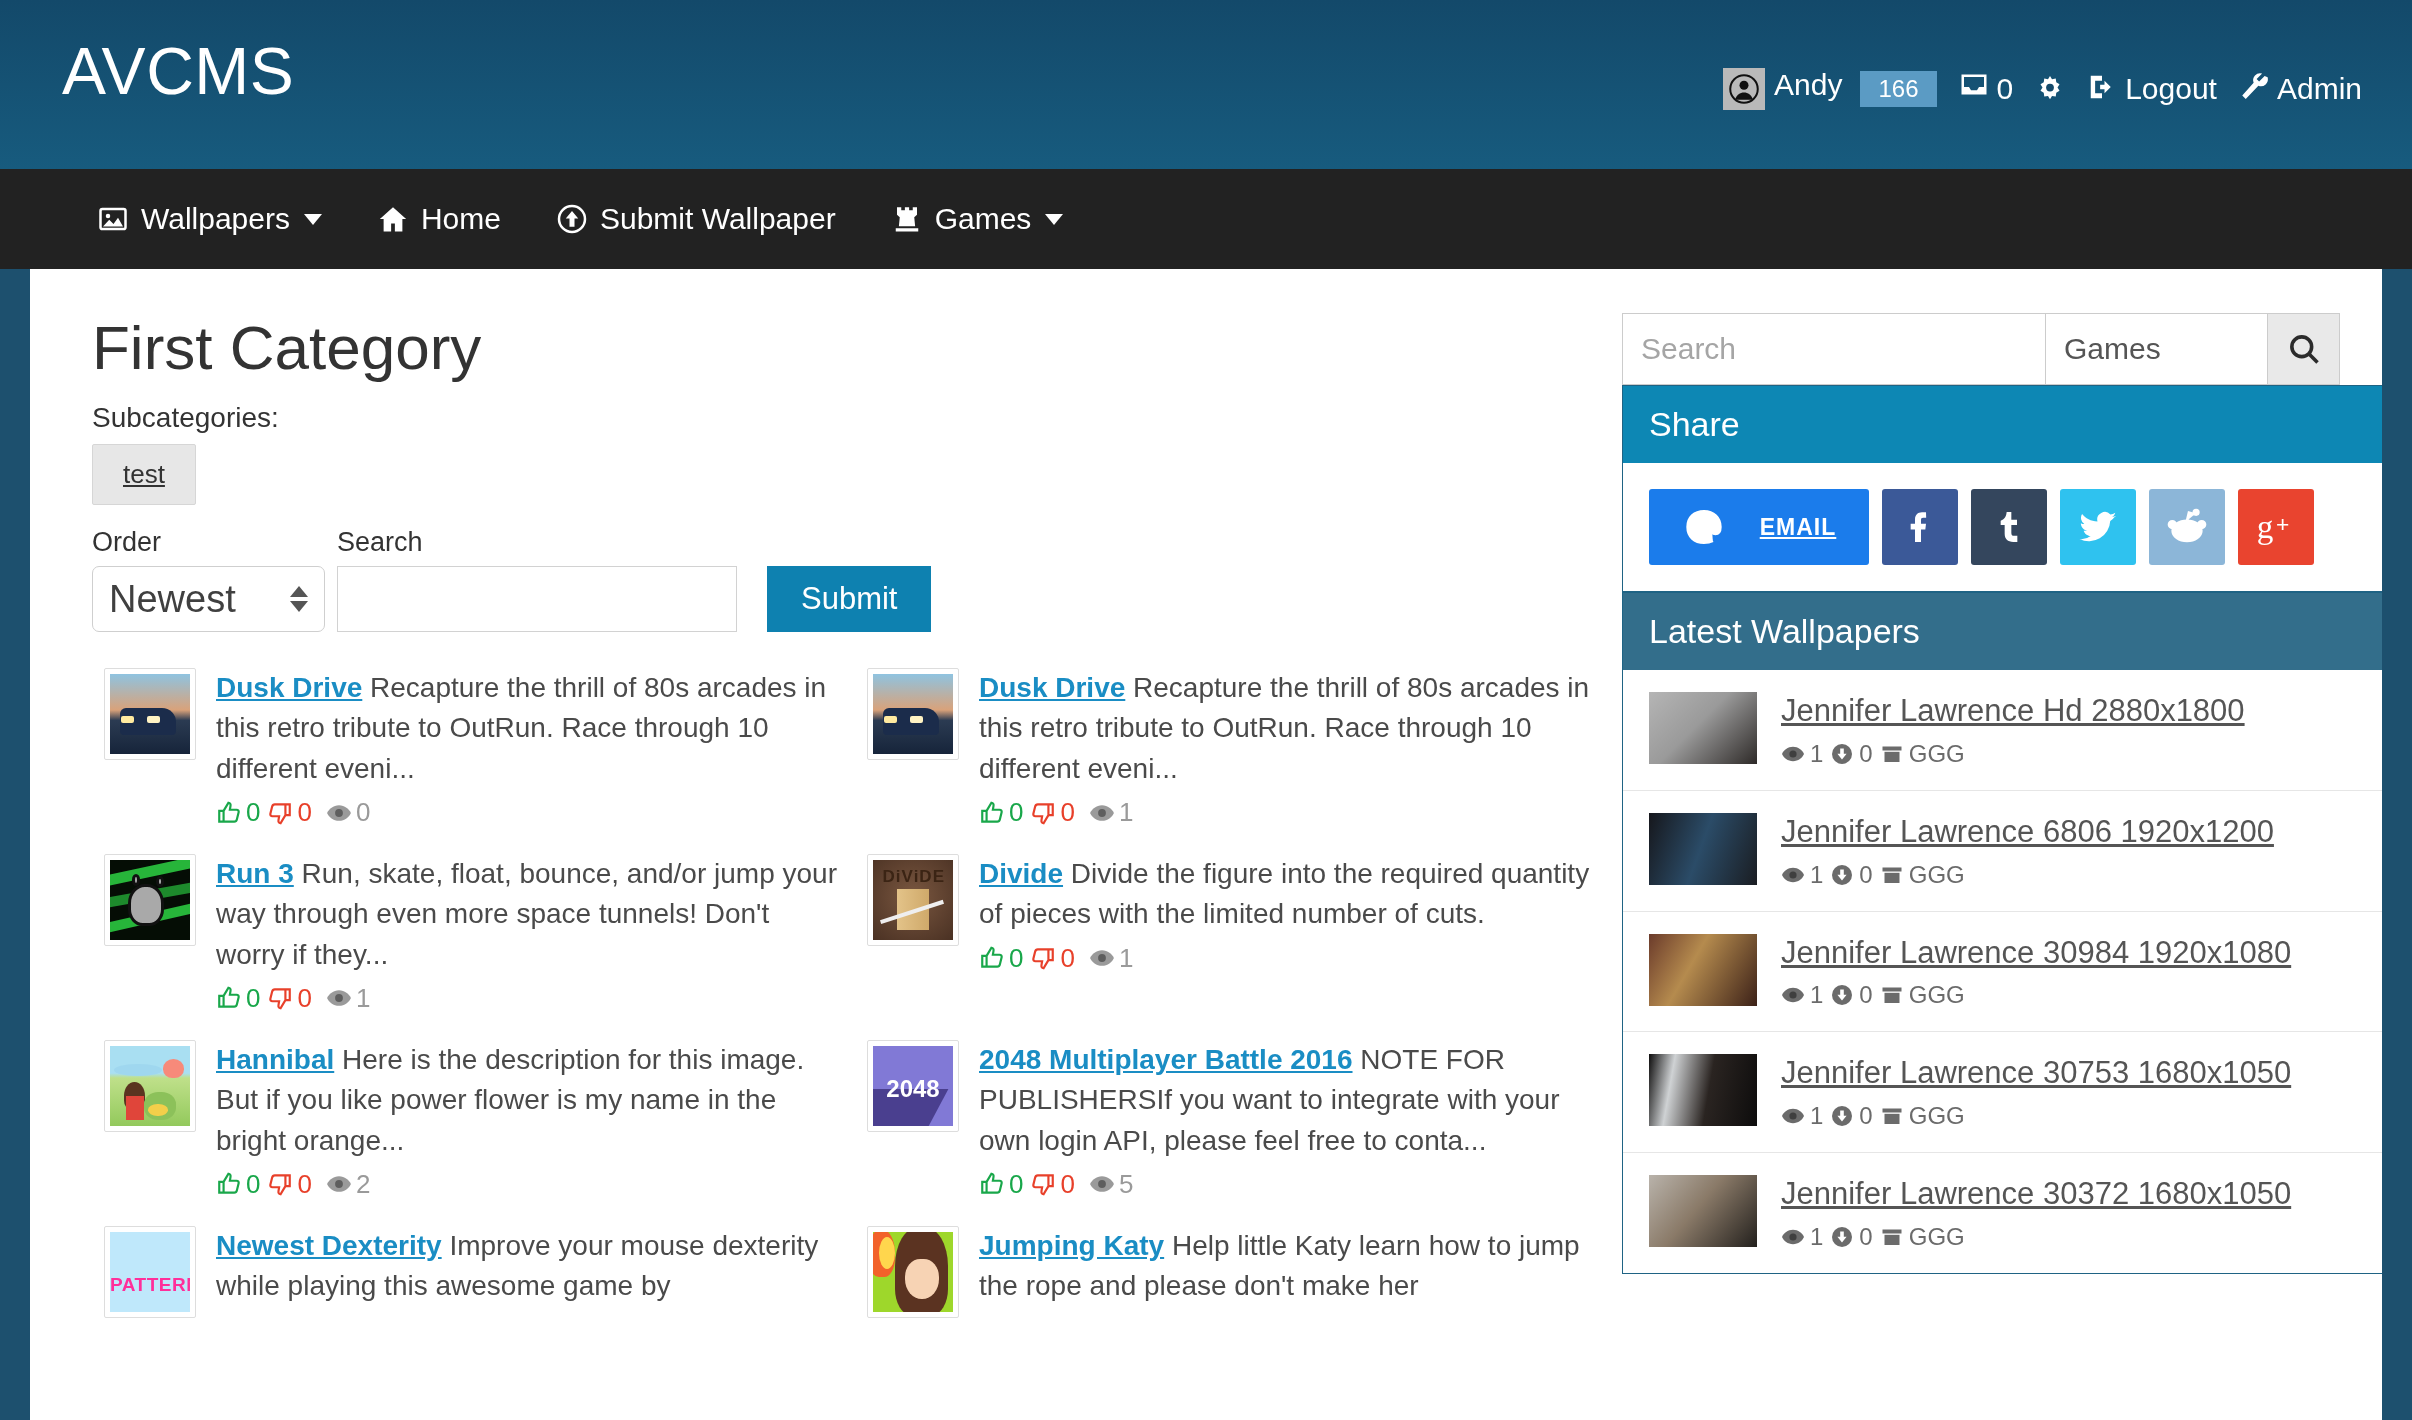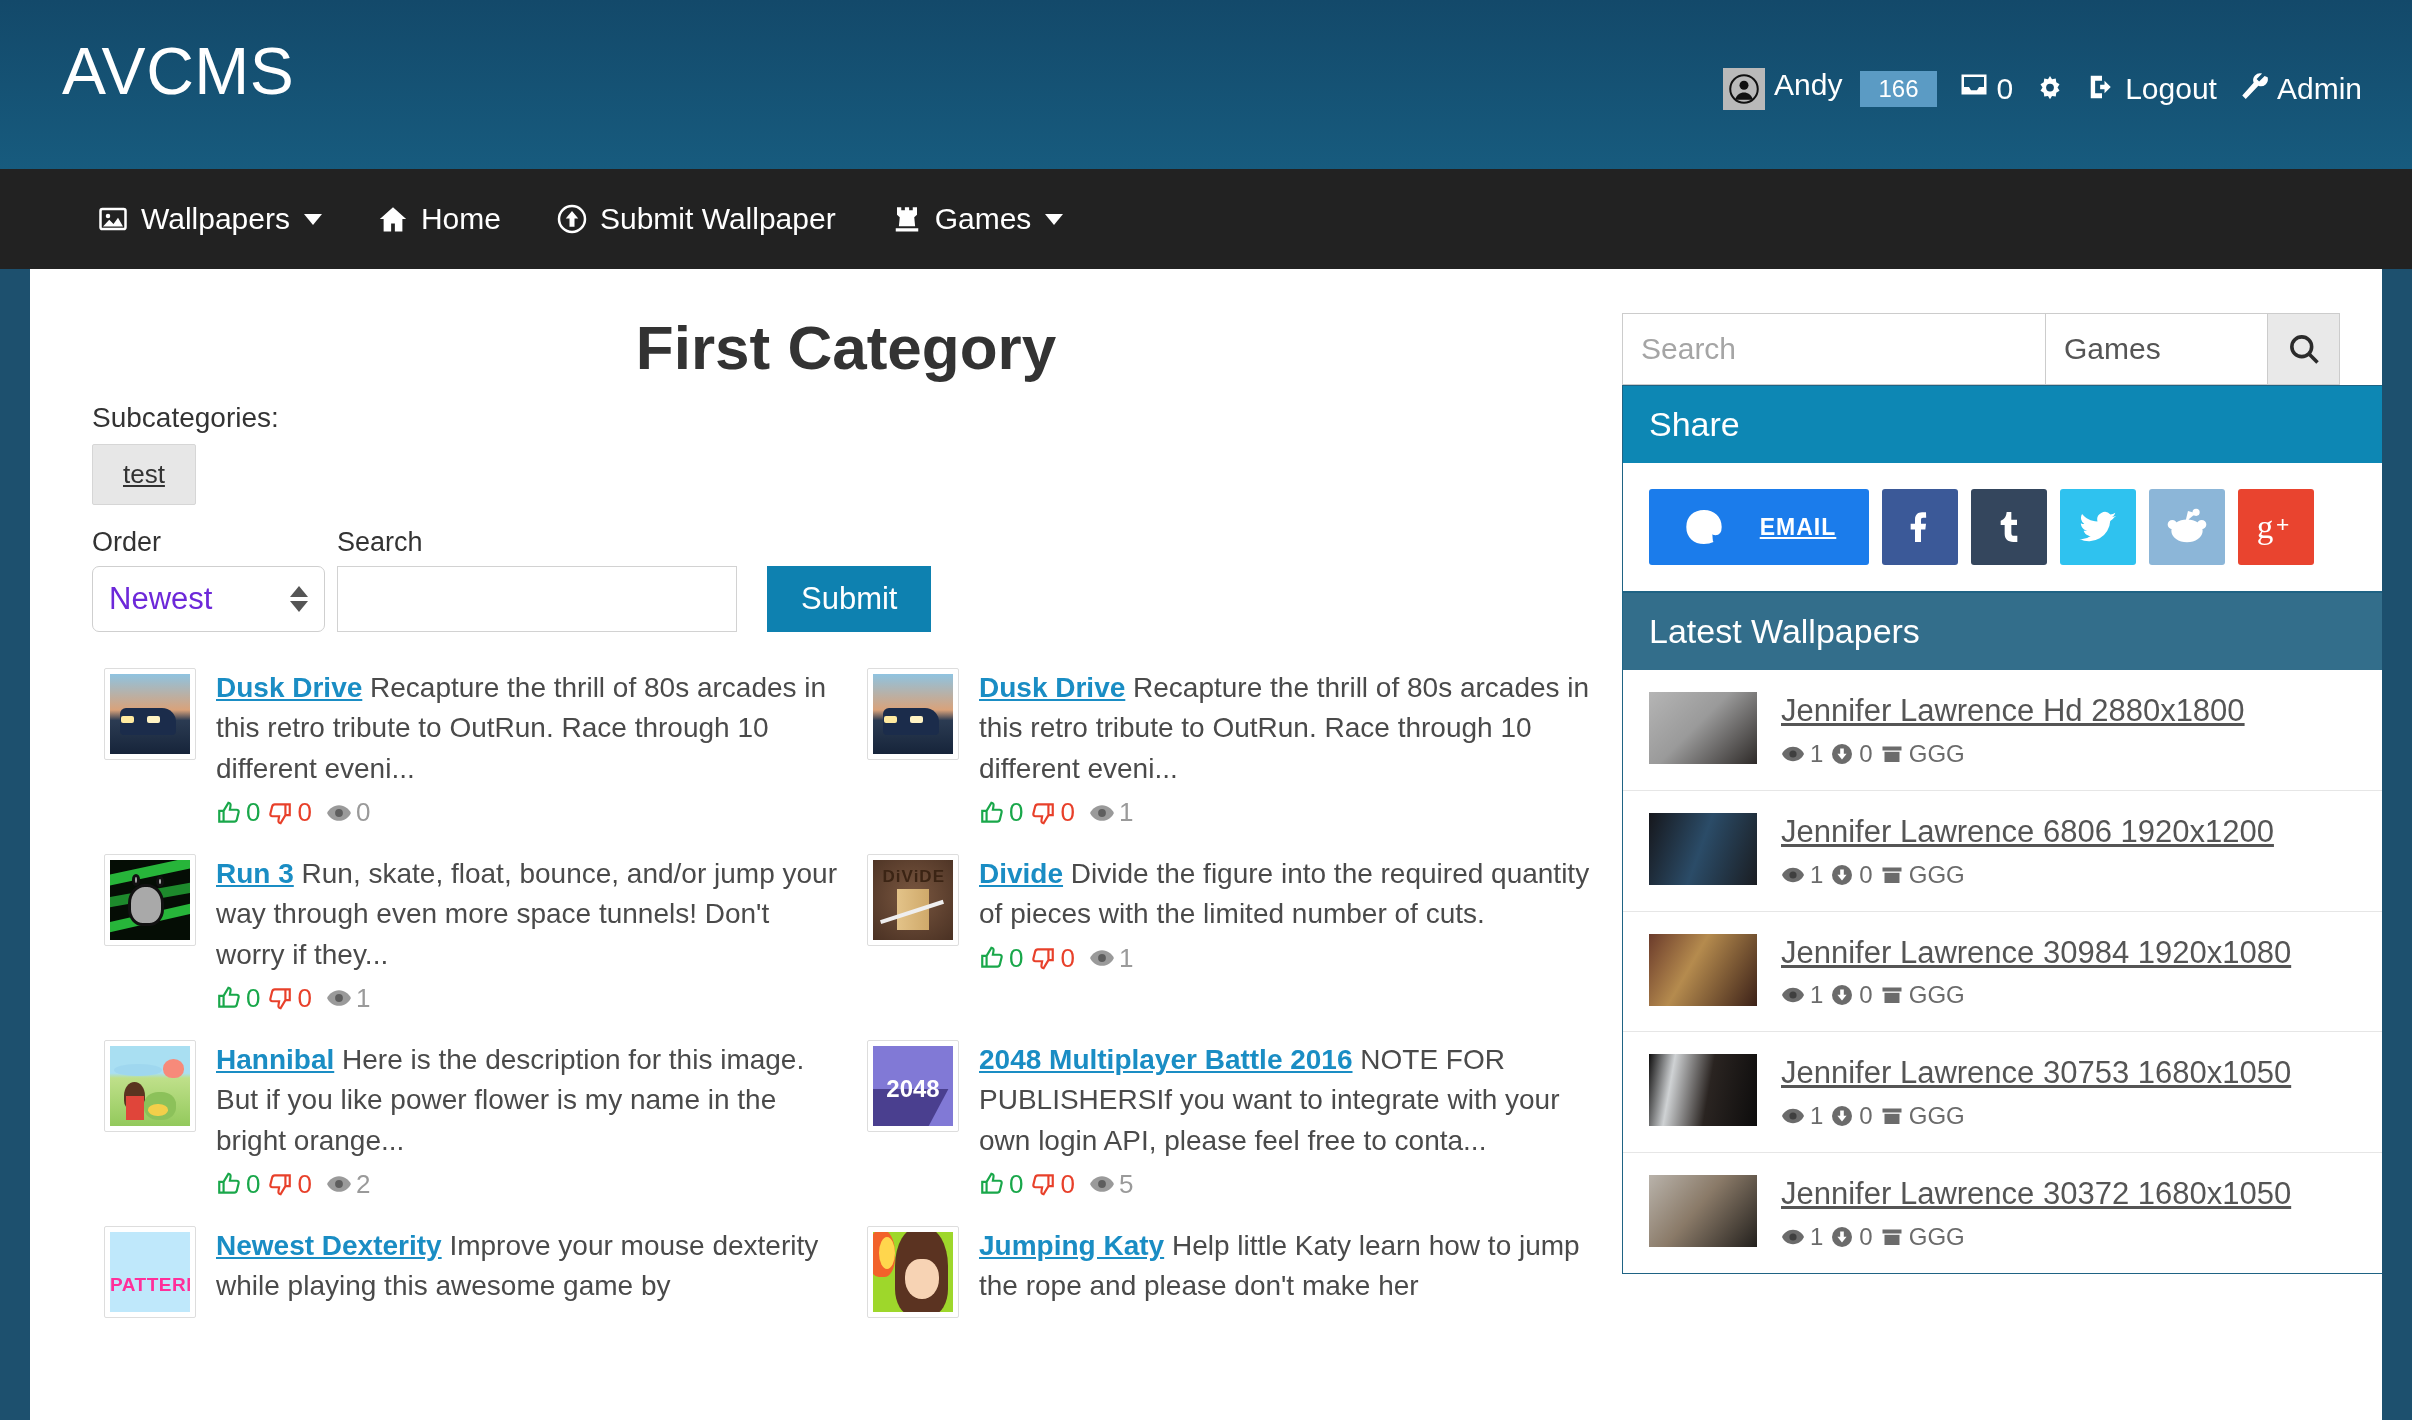--- a/index.html
+++ b/index.html
@@ -67,38 +67,38 @@
     margin:0 30px;
     height:1166px;
     display:flex;
     padding:0;
     overflow:hidden;
   }
   .content { width:1570px; padding:46px 0 0 62px; }
   .side { width:722px; padding:44px 0 0 22px; }
 
   h1.page-title {
-    font-size:62px; font-weight:700; color:#333333;
-    margin:0 0 22px 0; line-height:1.05;text-align:center;
+    font-size:62px; font-weight:400; color:#333333;
+    margin:0 0 22px 0; line-height:1.05;
   }
   .subcat-label { font-size:28px; color:#333; margin-bottom:10px; }
   .subcat-btn {
     display:inline-block; background:#e7e7e7; border:1px solid #d6d6d6;
     color:#333; font-size:26px; padding:14px 30px; border-radius:2px;
   }
 
   
   .filter-row { display:flex; align-items:flex-end; margin-top:22px; gap:12px; }
   .field-label { font-size:27px; color:#333; display:block; margin-bottom:8px; }
   .select-wrap {
     width:233px; height:66px; border:1px solid #cfcfcf; border-radius:7px;
     background:#fff; display:flex; align-items:center; padding:0 16px;
     position:relative;
   }
-  .select-wrap span { font-size:31px; color:#6d28d9; }
+  .select-wrap span { font-size:38px; color:#404040; }
   .stepper {
     position:absolute; right:16px; top:50%; transform:translateY(-50%);
     display:flex; flex-direction:column; gap:4px;
   }
   .st-up {width:0;height:0;border-left:9px solid transparent;border-right:9px solid transparent;border-bottom:11px solid #555;}
   .st-dn {width:0;height:0;border-left:9px solid transparent;border-right:9px solid transparent;border-top:11px solid #555;}
   .text-input {
     width:400px; height:66px; border:1px solid #d2d2d2; background:#fff;
     font-size:28px; padding:0 14px; color:#333; font-family:"Liberation Sans",sans-serif;
   }

